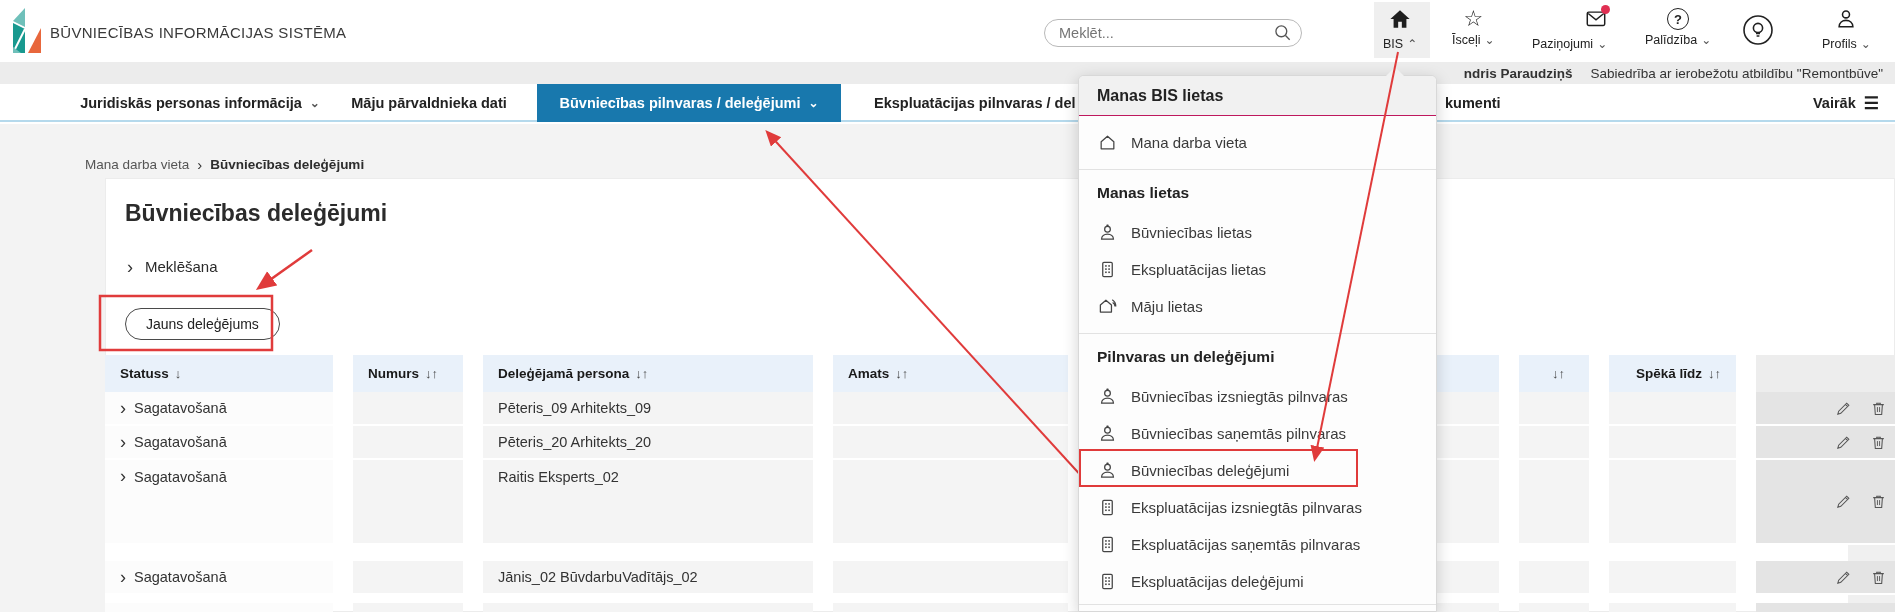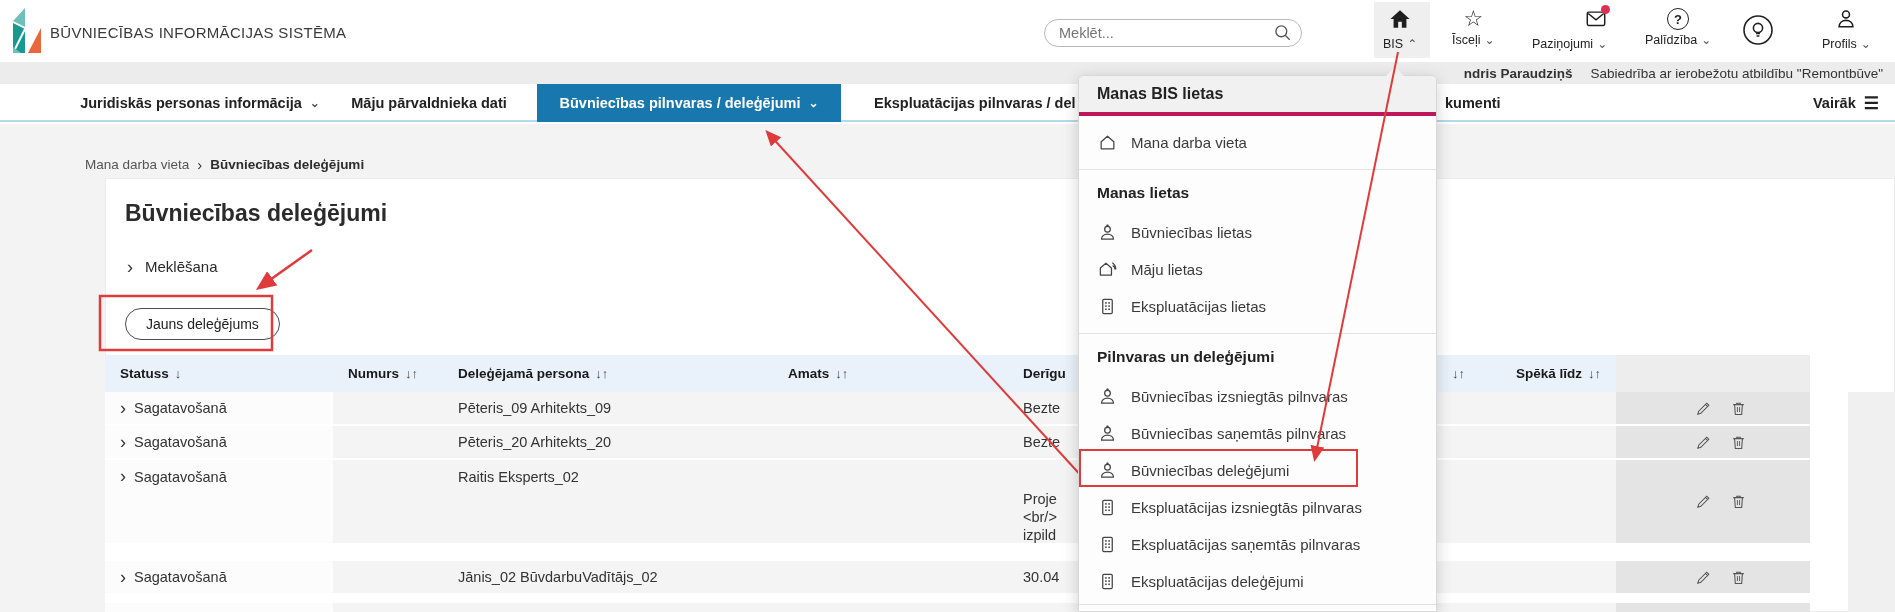--- a/index.html
+++ b/index.html
@@ -51,21 +51,21 @@
   .page-title { position:absolute; left:125px; top:200px; font-size:23px; font-weight:bold; color:#2b2b2b; z-index:1;}
   .search-toggle { position:absolute; left:127px; top:258px; display:flex; gap:12px; align-items:center;
      font-size:15px; color:#2a2a2a; cursor:pointer; z-index:1;}
   .chev { color:#333; font-size:18px; line-height:14px; }
   .btn-new { position:absolute; left:125px; top:308px; height:32px; padding:0 20px; background:#fff;
      border:1.4px solid #4a4a4a; border-radius:16px; font-size:14px; color:#222; cursor:pointer;
      font-family:"Liberation Sans", sans-serif; z-index:1;}
 
   
   .tbl { position:absolute; left:105px; top:355px; width:1705px; z-index:1; }
-  .tgrid { display:grid; grid-template-columns:228px 110px 330px 235px 411px 70px 127px 194px; }
+  .tgrid { display:grid; grid-template-columns:228px 110px 330px 235px 411px 70px 127px 194px;gap:20px; }
   .th { background:#e9f1fa; height:37px; display:flex; align-items:center; padding-left:15px;
      font-size:13.5px; font-weight:bold; color:#1a1a1a; gap:6px; white-space:nowrap;}
   .th .sort { font-weight:normal; color:#444; font-size:13px; }
   .th.c-pad { padding-left:27px; }
   .th.c-actions { background:#ededed; }
   .trow .cell { background:#f4f4f4; display:flex; align-items:center; padding-left:15px;
      font-size:14.5px; color:#333; border-bottom:2px solid #fff; white-space:nowrap; overflow:visible;}
   .trow .c-status { background:#fcfcfc; gap:8px; }
   .trow .c-actions { background:#e4e4e4; justify-content:center; gap:18px; }
   .r-std .cell { height:34px; }
@@ -76,21 +76,21 @@
   .r-sliver .cell { height:10px; border-bottom:none; }
   .icon-btn { cursor:pointer; display:flex; }
   .right-strip { position:absolute; left:1848px; top:392px; width:47px; height:220px; background:#f0f0f0; }
 
   
   .dropdown { position:absolute; left:1078px; top:75px; width:359px; height:537px; background:#fdfdfd;
      border:1px solid #d8d8d8; border-radius:6px 6px 0 0; box-shadow:0 4px 16px rgba(0,0,0,.18);
      z-index:30; overflow:hidden; }
   .dd-notch { position:absolute; left:1386px; top:67px; width:0; height:0; z-index:31;
      border-left:9px solid transparent; border-right:9px solid transparent; border-bottom:9px solid #f1f1f1; }
-  .dd-header { height:40px; background:#f1f1f1; border-bottom:4px solid #be185d;
+  .dd-header { height:40px; background:#f1f1f1; border-bottom:1px solid #be185d;
      display:flex; align-items:center; padding:17px 18px; font-size:16px; font-weight:bold; color:#222;}
   .dd-item { display:flex; align-items:center; gap:14px; height:37px; padding:0 18px;
      font-size:15px; color:#3a3a3a; cursor:pointer; }
   .dd-item .ic { display:flex; width:20px; justify-content:center; }
   .dd-sec { font-size:15.5px; font-weight:bold; color:#222; padding:14px 18px 12px; }
   .dd-div { border-top:1px solid #e2e2e2; margin-top:8px; }
   .mt8 { margin-top:8px; }
 
   
   .svg-under { position:absolute; left:0; top:0; z-index:20; pointer-events:none; }
@@ -423,42 +423,42 @@
           <rect x="10.5" y="2" width="3" height="2.4" rx="1" fill="#444"></rect>
           <circle cx="12" cy="8" r="3.6" fill="none" stroke="#444" stroke-width="1.6"></circle>
           <path d="M4.5 20.5 c0-4 3.3-6.5 7.5-6.5 s7.5 2.5 7.5 6.5 Z" fill="none" stroke="#444" stroke-width="1.6"></path>
         </svg>
     </span>
     <span>Būvniecības lietas</span>
   </div>
   <div class="dd-item">
     <span class="ic">
       <svg width="19" height="19" viewBox="0 0 24 24">
-          <path d="M3 10 L10 4 L17 10 V19 H3 Z" fill="none" stroke="#444" stroke-width="1.6" stroke-linejoin="round"></path>
-          <path d="M18.5 7 a6 6 0 0 1 3 5 M18 3.5 a10 10 0 0 1 4.5 8.5" fill="none" stroke="#444" stroke-width="1.5"></path>
-        </svg>
-    </span>
-    <span>Māju lietas</span>
-  </div>
-  <div class="dd-item">
-    <span class="ic">
-      <svg width="19" height="19" viewBox="0 0 24 24">
           <rect x="6" y="3" width="12" height="18" rx="1.5" fill="none" stroke="#444" stroke-width="1.6"></rect>
           <g fill="#444">
             <rect x="9" y="6.5" width="2" height="2"></rect>
             <rect x="13" y="6.5" width="2" height="2"></rect>
             <rect x="9" y="10.5" width="2" height="2"></rect>
             <rect x="13" y="10.5" width="2" height="2"></rect>
             <rect x="9" y="14.5" width="2" height="2"></rect>
             <rect x="13" y="14.5" width="2" height="2"></rect>
           </g>
         </svg>
     </span>
     <span>Ekspluatācijas lietas</span>
   </div>
+  <div class="dd-item">
+    <span class="ic">
+      <svg width="19" height="19" viewBox="0 0 24 24">
+          <path d="M3 10 L10 4 L17 10 V19 H3 Z" fill="none" stroke="#444" stroke-width="1.6" stroke-linejoin="round"></path>
+          <path d="M18.5 7 a6 6 0 0 1 3 5 M18 3.5 a10 10 0 0 1 4.5 8.5" fill="none" stroke="#444" stroke-width="1.5"></path>
+        </svg>
+    </span>
+    <span>Māju lietas</span>
+  </div>
 
   <div class="dd-div"></div>
   <div class="dd-sec">Pilnvaras un deleģējumi</div>
 
   <div class="dd-item">
     <span class="ic">
       <svg width="19" height="19" viewBox="0 0 24 24">
           <rect x="10.5" y="2" width="3" height="2.4" rx="1" fill="#444"></rect>
           <circle cx="12" cy="8" r="3.6" fill="none" stroke="#444" stroke-width="1.6"></circle>
           <path d="M4.5 20.5 c0-4 3.3-6.5 7.5-6.5 s7.5 2.5 7.5 6.5 Z" fill="none" stroke="#444" stroke-width="1.6"></path>

